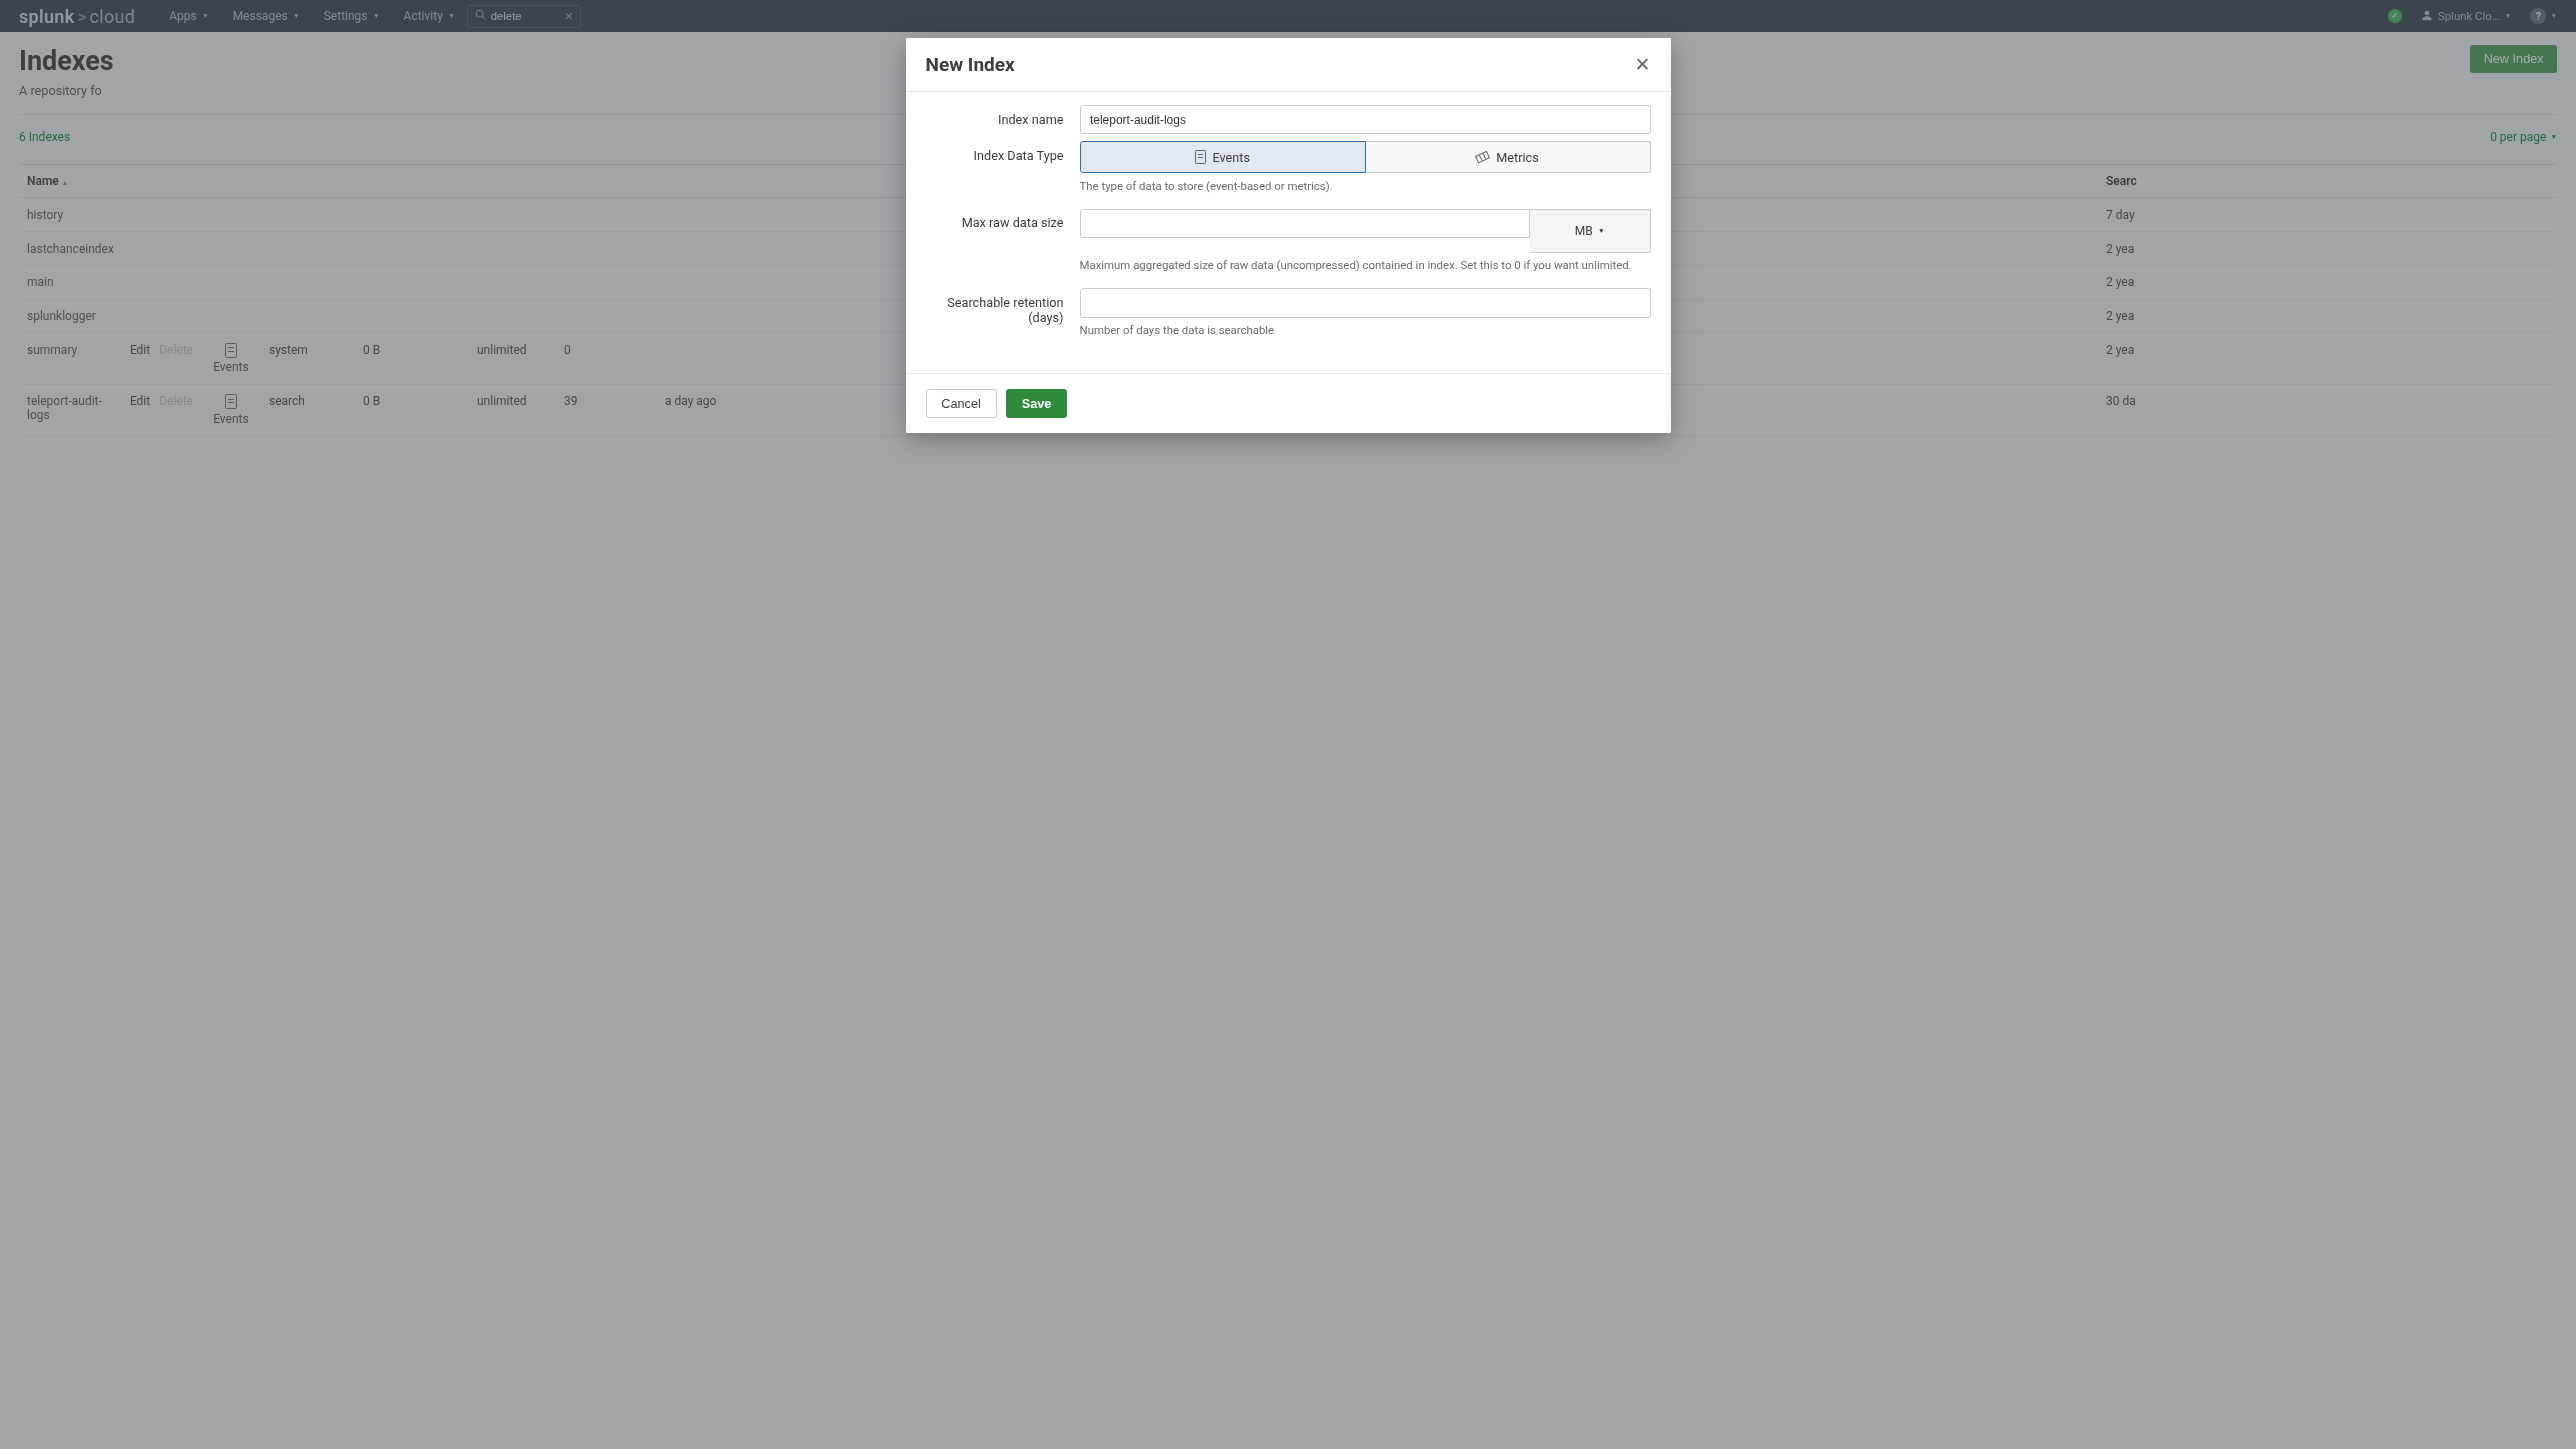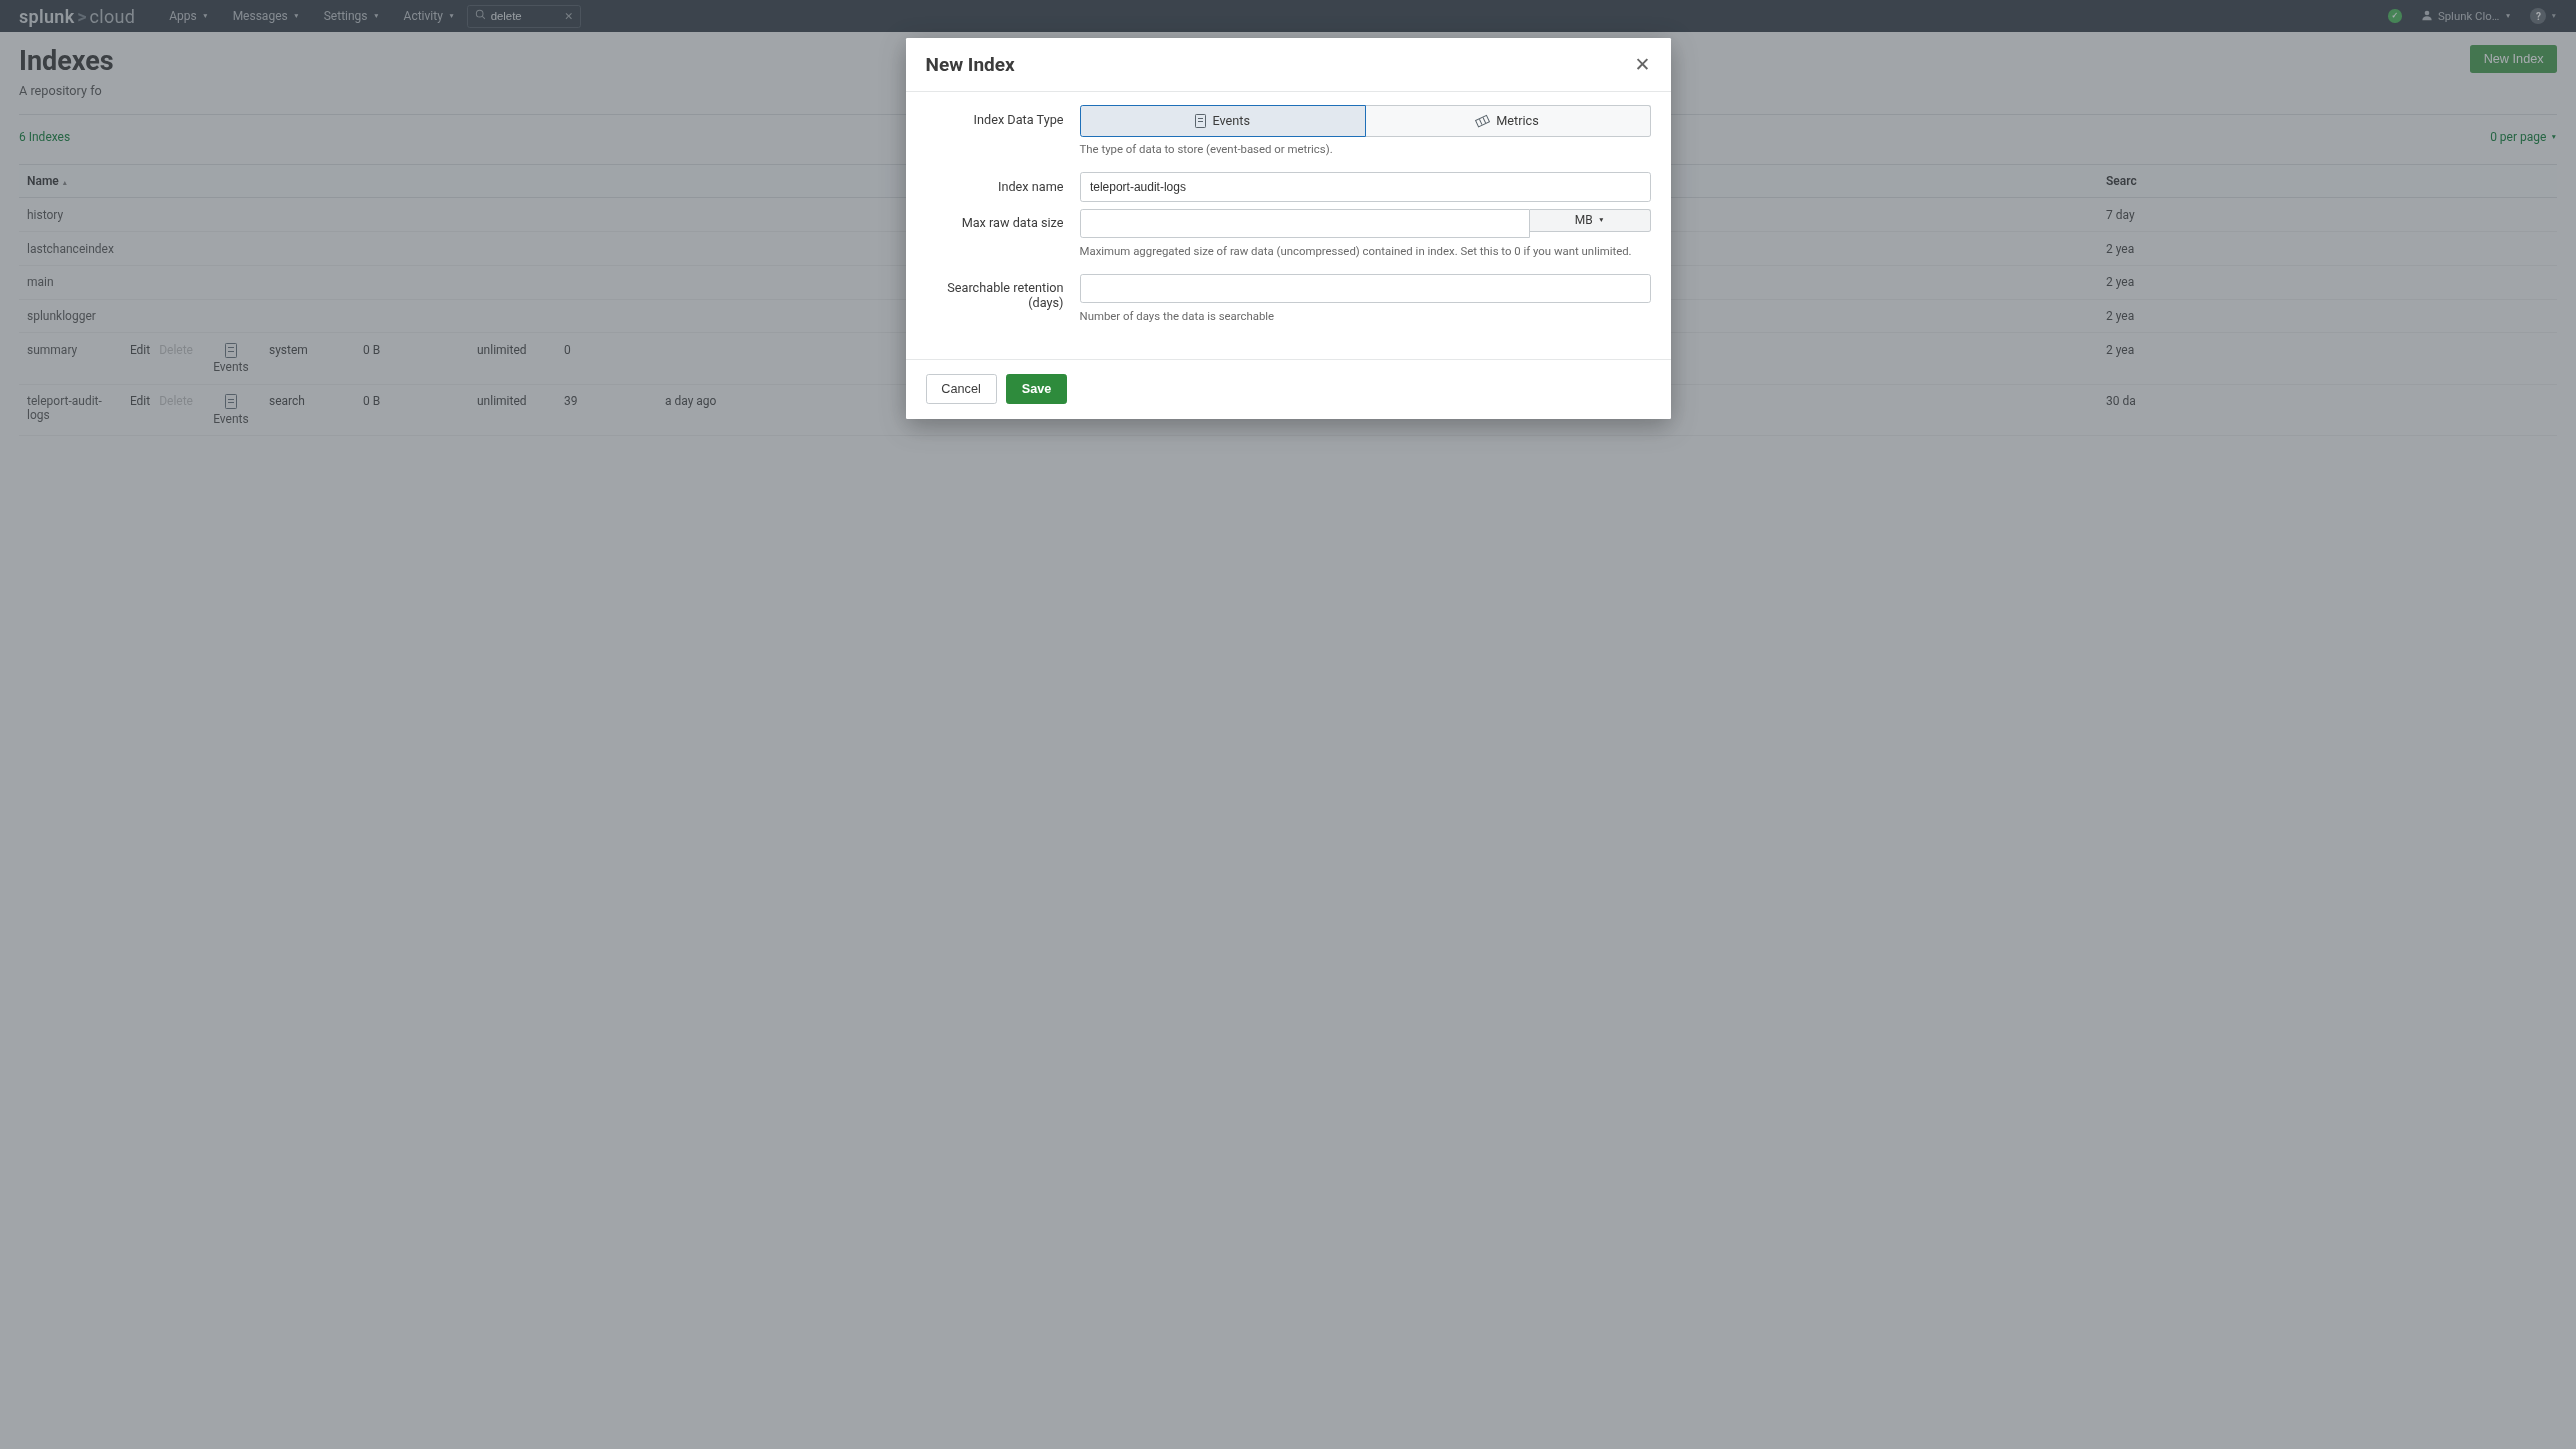--- a/index.html
+++ b/index.html
@@ -69,21 +69,21 @@
     .opt-icon { width: 10.7px; height: 13.4px; border: 1px solid #5a646c; border-radius: 1.3px; position: relative; }
     .opt-icon::before, .opt-icon::after { content: ""; position: absolute; left: 2px; right: 2px; height: 1px; background: #5a646c; }
     .opt-icon::before { top: 2.7px; }
     .opt-icon::after { top: 6px; }
     .ruler-icon { width: 13.4px; height: 8px; border: 1px solid #5a646c; transform: rotate(-25deg); position: relative; }
     .ruler-icon::before { content: ""; position: absolute; left: 2.7px; top: 0; bottom: 0; width: 1px; background: #5a646c; }
     .ruler-icon::after { content: ""; position: absolute; left: 6.7px; top: 0; bottom: 0; width: 1px; background: #5a646c; }
 
     .input-group { display: flex; }
     .input-group .text-input { border-top-right-radius: 0; border-bottom-right-radius: 0; }
-    .unit-select { width: 154px; height: 23px; border: 0.7px solid #c6cbcf; border-left: none; border-top-right-radius: 2.7px; border-bottom-right-radius: 2.7px; background: #f3f4f5; display: flex; align-items: center; justify-content: center; gap: 5.4px; font-size: 12px; color: #3a3a3a; cursor: pointer; }
+    .unit-select { width: 154px; height: 44px; border: 0.7px solid #c6cbcf; border-left: none; border-top-right-radius: 2.7px; border-bottom-right-radius: 2.7px; background: #f3f4f5; display: flex; align-items: center; justify-content: center; gap: 5.4px; font-size: 12px; color: #3a3a3a; cursor: pointer; }
     .unit-select .caret { font-size: 6.7px; }
 
     .modal-footer { border-top: 0.7px solid #e5e7e8; padding: 14.8px 20px; display: flex; justify-content: flex-start; gap: 9.4px; }
     .btn { font-size: 12.7px; padding: 6.7px 14.8px; border-radius: 2.7px; cursor: pointer; }
     .btn-cancel { background: #fff; border: 0.7px solid #c6cbcf; color: #3c3c3c; }
     .btn-save { background: #2e8b3c; border: 0.7px solid #2e8b3c; color: #fff; font-weight: 600; }
 
     .col-name { width: 101px; }
     .col-act { width: 77px; }
     .col-type { width: 60px; }
@@ -267,40 +267,40 @@
 
 <div class="overlay">
   <div class="modal">
     <div class="modal-header">
       <div class="modal-title">New Index</div>
       <button class="modal-close">✕</button>
     </div>
     <div class="modal-body">
 
       <div class="form-row">
+        <div class="form-label">Index name</div>
+        <div class="form-field">
+          <input class="text-input" type="text" value="teleport-audit-logs" style="">
+        </div>
+      </div>
+
+      <div class="form-row">
         <div class="form-label">Index Data Type</div>
         <div class="form-field">
           <div class="toggle-group">
             <div class="toggle-opt selected">
               <span class="opt-icon"></span>
               <span>Events</span>
             </div>
             <div class="toggle-opt">
               <span class="ruler-icon"></span>
               <span>Metrics</span>
             </div>
           </div>
           <div class="help-text">The type of data to store (event-based or metrics).</div>
-        </div>
-      </div>
-
-      <div class="form-row">
-        <div class="form-label">Index name</div>
-        <div class="form-field">
-          <input class="text-input" type="text" value="teleport-audit-logs" style="">
         </div>
       </div>
 
       <div class="form-row">
         <div class="form-label">Max raw data size</div>
         <div class="form-field">
           <div class="input-group">
             <input class="text-input" type="text" value="" style="">
             <div class="unit-select">
               <span>MB</span>

